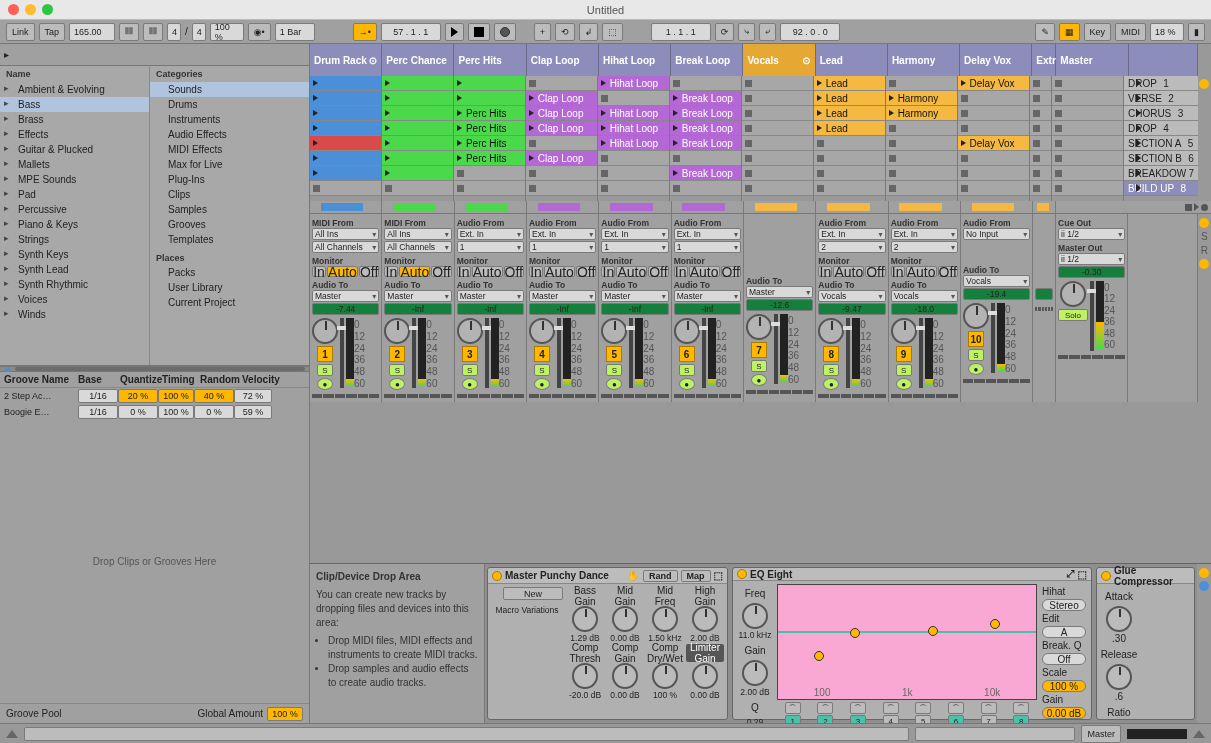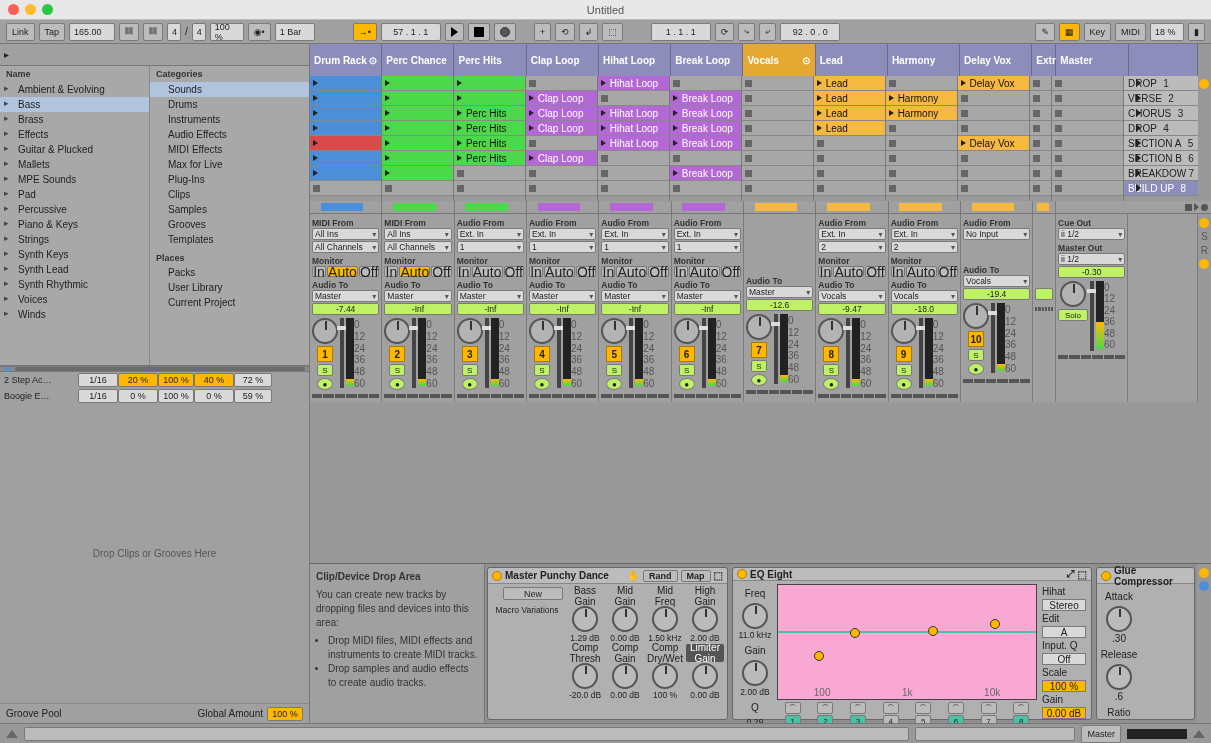--- a/index.html
+++ b/index.html
@@ -79,21 +79,21 @@
 .mon-row { display:flex; gap:1px; margin-bottom:1px; }
 .mon-btn { flex:1; height:11px; font-size:14px; background:#bcbcbc; border:1px solid #7a7a7a; display:flex; align-items:center; justify-content:center; border-radius:2px; }
 .mon-btn.on { background:#ffb700; }
 .mix-strip { display:flex; gap:2px; padding:2px 0; }
 .knob { width:26px; height:26px; border-radius:50%; border:2px solid #555; background:#b3b3b3; position:relative; }
 .knob::after { content:""; position:absolute; left:50%; top:1px; width:2px; height:9px; background:#333; transform-origin:bottom; }
 .num-btn { width:16px; height:16px; background:#ffb700; display:flex; align-items:center; justify-content:center; font-weight:bold; font-size:10px; border:1px solid #aa7b00; }
 .sbtn { width:16px; height:12px; font-size:8px; background:#bef264; border:1px solid #7a7a7a; display:flex; align-items:center; justify-content:center; border-radius:2px; }
 .meter-col { width:8px; height:68px; background:#222; margin-left:2px; position:relative; }
 .meter-fill { position:absolute; bottom:0; left:0; right:0; background:linear-gradient(to top,#4bd94b,#ffb700); }
-.vol-disp { height:12px; background:#bef264; border:1px solid #7a7a7a; font-size:8.5px; display:flex; align-items:center; justify-content:center; border-radius:2px; margin-bottom:1px; }
+.vol-disp { height:12px; background:#15803d; border:1px solid #7a7a7a; font-size:8.5px; display:flex; align-items:center; justify-content:center; border-radius:2px; margin-bottom:1px; }
 .db-scale { width:14px; font-size:7px; color:#555; display:flex; flex-direction:column; justify-content:space-between; padding:1px 0; }
 .clip-meter-row { height:6px; display:flex; gap:1px; margin-top:2px; }
 .clip-meter-row span { flex:1; background:#555; height:4px; }
 
 
 .device-panel { height:160px; background:#a0a0a0; border-top:1px solid #666; display:flex; }
 .help-box { width:175px; padding:6px; font-size:9px; color:#333; line-height:1.4; border-right:1px solid #777; }
 .help-box b { font-size:10px; display:block; margin-bottom:4px; }
 .help-box ul { margin-left:12px; margin-top:4px; }
 .devices { flex:1; display:flex; gap:0; overflow-x:auto; background:#8f8f8f; padding:0; }
@@ -110,21 +110,21 @@
 .param-col .plabel { height:18px; display:flex; align-items:center; justify-content:center; line-height:1.1; }
 .pknob { width:26px; height:26px; border-radius:50%; border:2px solid #555; background:#bbb; position:relative; }
 .pknob::after{content:"";position:absolute;left:50%;top:1px;width:2px;height:8px;background:#333;}
 .pval { font-size:8.5px; }
 .eq-graph { flex:1; background:#f9a8d4; border:1px solid #444; position:relative; min-width:260px; }
 .eq-curve { position:absolute; left:0; right:0; top:40%; height:2px; background:#4bc1a7; }
 .eq-dot { position:absolute; width:10px; height:10px; border-radius:50%; background:#ffb700; border:1px solid #333; }
 .eq-btn-row { display:flex; gap:1px; margin-top:2px; }
 .eq-band-btn { width:16px; height:12px; background:#bcbcbc; border:1px solid #7a7a7a; font-size:8px; display:flex; align-items:center; justify-content:center; border-radius:2px; }
 .eq-side { width:48px; display:flex; flex-direction:column; gap:2px; padding:2px; font-size:8px; }
-.side-field { height:12px; background:#d9d9d9; border:1px solid #7a7a7a; display:flex; align-items:center; justify-content:center; border-radius:0; }
+.side-field { height:12px; background:#d9d9d9; border:1px solid #7a7a7a; display:flex; align-items:center; justify-content:center; border-radius:6px; }
 .side-field.hi { background:#ffb700; }
 
 
 .status { height:20px; background:#999; border-top:1px solid #777; display:flex; align-items:center; padding:0 6px; gap:6px; }
 .status-field { height:14px; background:#bcbcbc; border:1px solid #7a7a7a; flex:1; border-radius:2px; }
 
 
 ::-webkit-scrollbar{width:8px;height:8px;background:#888;}
 ::-webkit-scrollbar-thumb{background:#666;border-radius:4px;}
 </style>
@@ -234,20 +234,28 @@
             <div class="pane-item">Current Project</div>
           </div>
       </div>
     </div>
     <div style="height:6px;background:#8a8a8a;border-top:1px solid #777;border-bottom:1px solid #777;display:flex;align-items:center;padding:0 4px;gap:4px;">
       <span style="color:#4b8fd9;font-size:8px;">◉</span>
       <div style="flex:1;height:4px;background:#6c6c6c;border-radius:2px;"></div>
     </div>
 
     <div class="groove">
+      <div class="groove-head">
+        <span style="width:74px">Groove Name</span>
+        <span style="width:42px">Base</span>
+        <span style="width:42px">Quantize</span>
+        <span style="width:38px">Timing</span>
+        <span style="width:42px">Random</span>
+        <span style="width:40px">Velocity</span>
+      </div>
       <div id="groove-rows">
           <div class="groove-row">
             <div style="width: 74px; font-size: 9px; overflow: hidden;">2 Step Ac…</div>
             <div class="groove-cell" style="width: 40px;">1/16</div>
             <div class="groove-cell hi" style="width: 40px;">20 %</div>
             <div class="groove-cell hi" style="width: 36px;">100 %</div>
             <div class="groove-cell hi" style="width: 40px;">40 %</div>
             <div class="groove-cell" style="width: 38px;">72 %</div>
           </div>
           <div class="groove-row">
@@ -1241,21 +1249,21 @@
                     <div class="eq-band-btn">⌒</div>
                     <div class="eq-band-btn" style="background:#4bc1a7">8</div>
                   </div>
                 </div>
             </div>
             <div class="eq-side">
               <div>Hihat</div>
               <div class="side-field">Stereo</div>
               <div>Edit</div>
               <div class="side-field">A</div>
-              <div>Input. Q</div>
+              <div>Break. Q</div>
               <div class="side-field">Off</div>
               <div>Scale</div>
               <div class="side-field hi">100 %</div>
               <div>Gain</div>
               <div class="side-field hi">0.00 dB</div>
             </div>
           </div>
         </div>
 
         <div class="device" style="width:230px">

